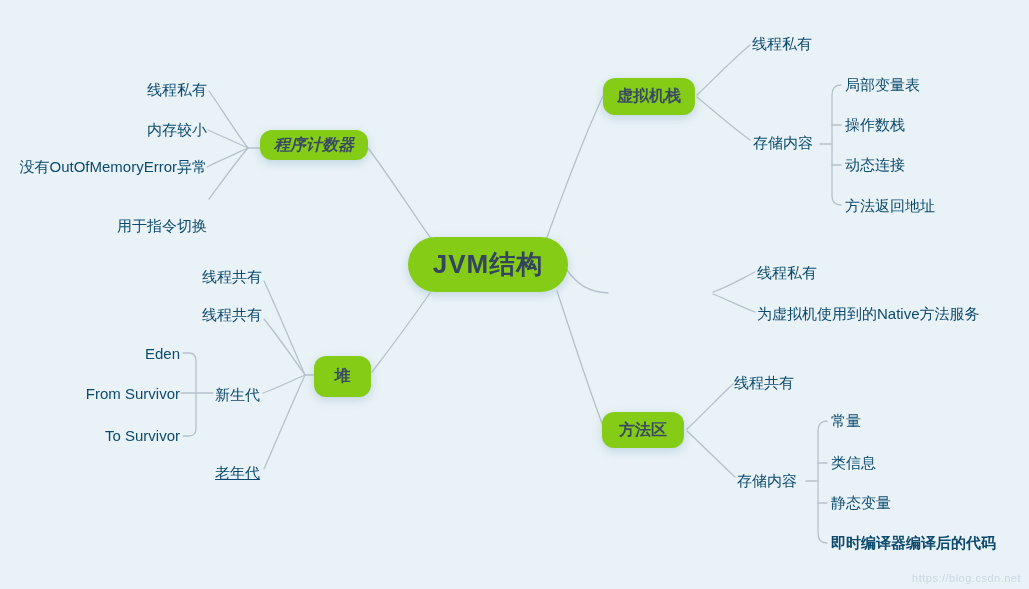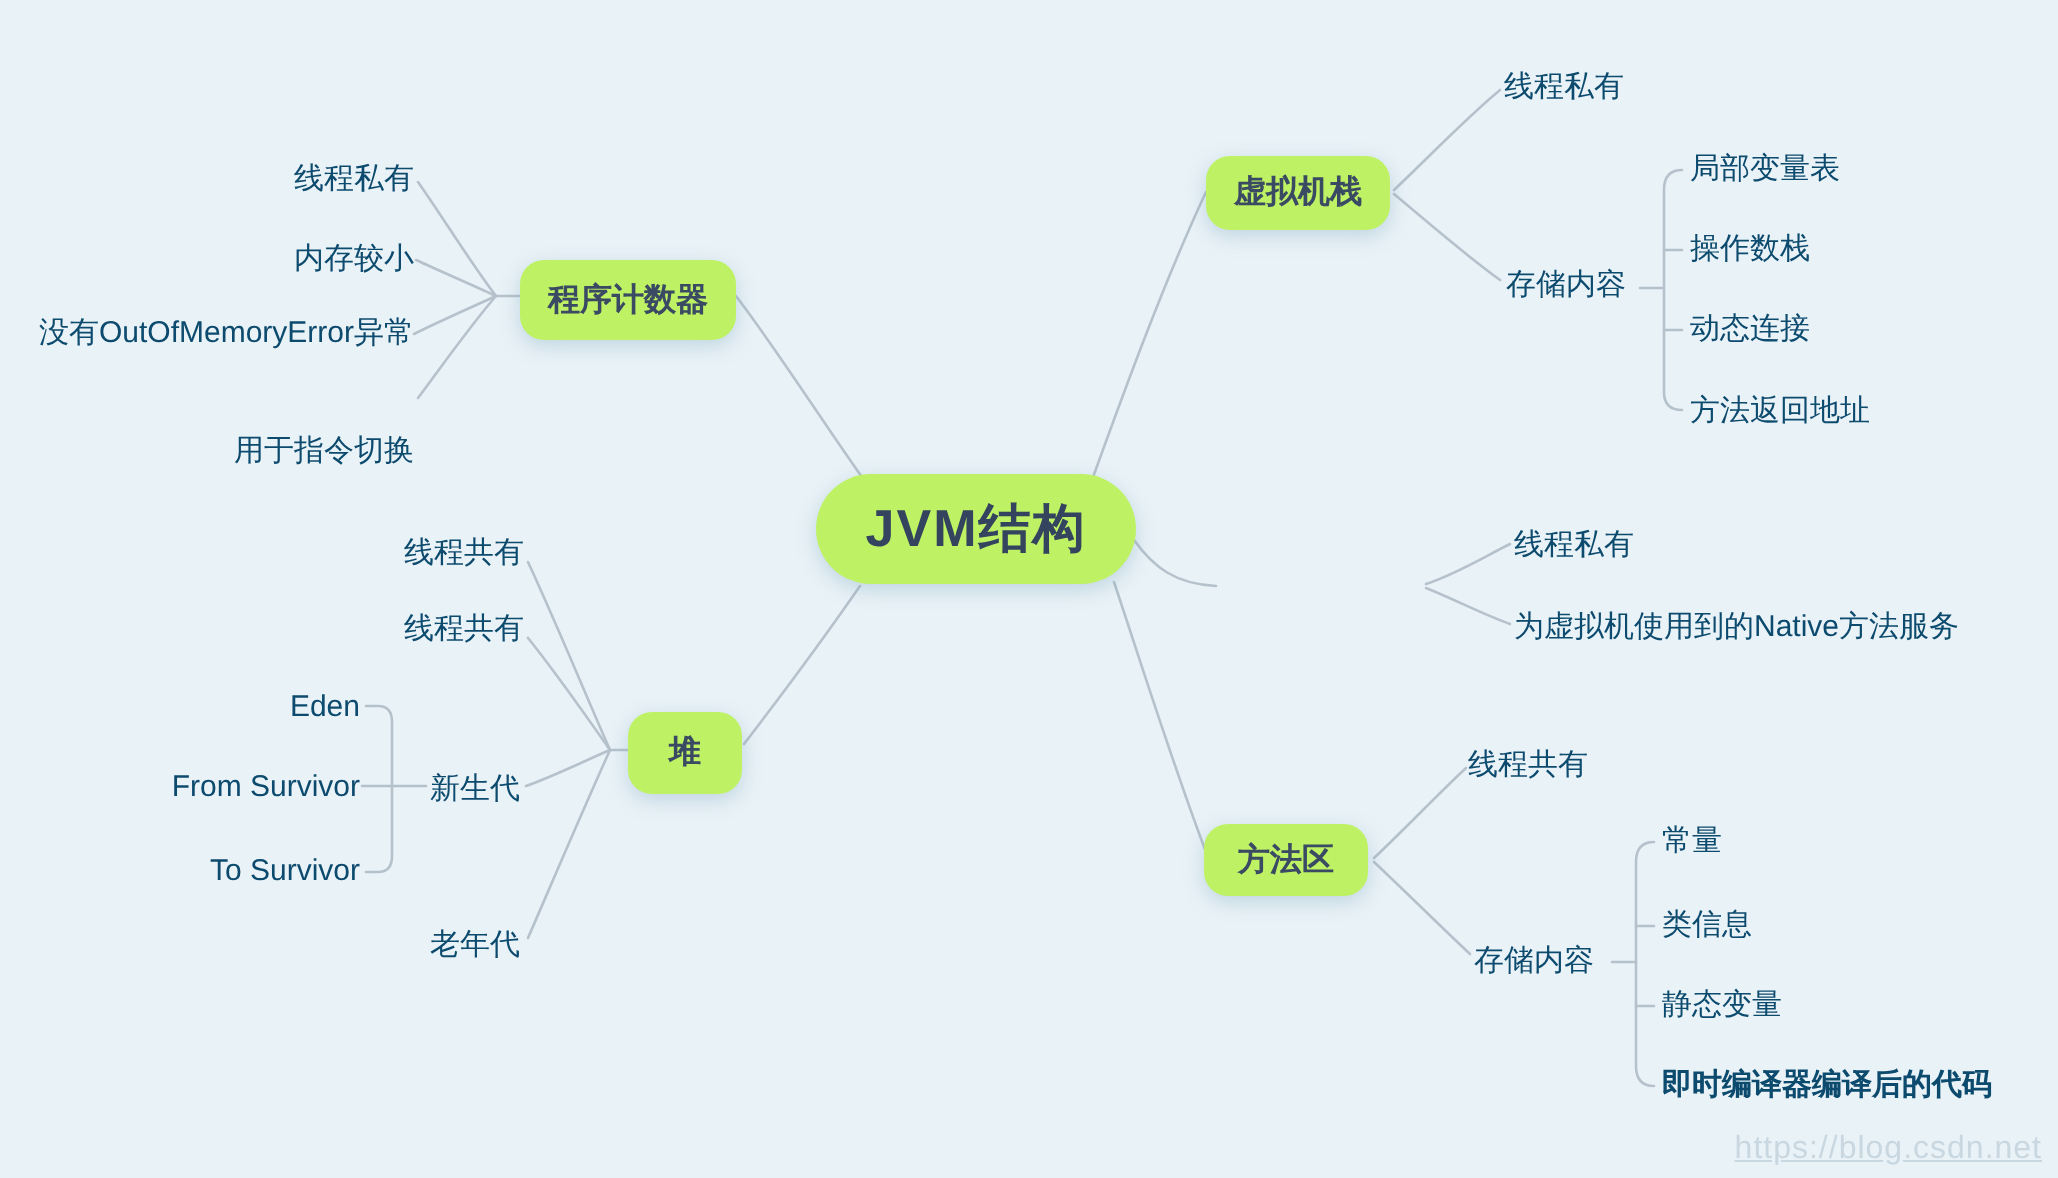--- a/index.html
+++ b/index.html
@@ -4,43 +4,43 @@
 <style>
   html,body{margin:0;padding:0;background:#e9f2f7;}
   .canvas{
     position:relative;width:1029px;height:589px;overflow:hidden;
     background:#e9f2f7;
     font-family:"Liberation Sans","DejaVu Sans",sans-serif;
   }
   .connectors{position:absolute;left:0;top:0;}
   .node{
     position:absolute;display:flex;align-items:center;justify-content:center;
-    background:#bef264;color:#3a4a63;font-weight:bold;font-size:16px;
+    background:#84cc16;color:#3a4a63;font-weight:bold;font-size:16px;
     border-radius:12px;white-space:nowrap;
     box-shadow:0 3px 10px rgba(125,165,190,0.38);
   }
   .lbl{
     position:absolute;font-size:15px;color:#0c4a6e;white-space:nowrap;line-height:18px;
   }
   #n-root{left:408px;top:237px;width:160px;height:55px;font-size:26px;border-radius:28px;color:#34435e;letter-spacing:1px;}
-  #n-pc{left:260px;top:130px;width:108px;height:40px;}
+  #n-pc{left:260px;top:130px;width:108px;height:30px;font-style:italic;}
   #n-heap{left:314px;top:356px;width:57px;height:41px;}
   #n-vmstack{left:603px;top:78px;width:92px;height:37px;}
   #n-native{left:607px;top:275px;width:104px;height:36px;}
   #n-method{left:602px;top:412px;width:82px;height:36px;}
 
   #l-pc-0{right:822px;top:81px;}
   #l-pc-1{right:822px;top:121px;}
   #l-pc-2{right:822px;top:158px;margin-left:40px;}
   #l-pc-3{right:822px;top:193px;margin-top:24px;}
 
   #l-heap-0{right:767px;top:268px;}
   #l-heap-1{right:767px;top:306px;}
   #l-heap-2{right:769px;top:386px;}
-  #l-heap-3{right:769px;top:464px;}
+  #l-heap-3{right:769px;top:464px;text-decoration:underline;}
   #l-yg-0{right:849px;top:345px;}
   #l-yg-1{right:849px;top:385px;}
   #l-yg-2{right:849px;top:427px;}
 
   #l-vm-0{left:752px;top:35px;}
   #l-vm-1{left:753px;top:134px;}
   #l-vms-0{left:845px;top:76px;}
   #l-vms-1{left:845px;top:116px;}
   #l-vms-2{left:845px;top:156px;}
   #l-vms-3{left:845px;top:197px;}
@@ -49,22 +49,22 @@
   #l-na-1{left:757px;top:305px;}
 
   #l-me-0{left:734px;top:374px;}
   #l-me-1{left:737px;top:472px;}
   #l-mes-0{left:831px;top:412px;}
   #l-mes-1{left:831px;top:454px;}
   #l-mes-2{left:831px;top:494px;}
   #l-mes-3{left:831px;top:534px;font-weight:bold;}
 
   .watermark{
-    position:absolute;right:8px;bottom:5px;font-size:16px;
-    color:#c9d7e0;letter-spacing:0.5px;text-decoration:underline;
+    position:absolute;right:8px;bottom:5px;font-size:11px;
+    color:#c9d7e0;letter-spacing:0.5px;
   }
 </style>
 </head>
 <body>
 
 <div class="canvas">
 
   <svg class="connectors" width="1029" height="589" viewBox="0 0 1029 589">
     <g fill="none" stroke="#b5c1cb" stroke-width="1.3" stroke-linecap="round">
 

